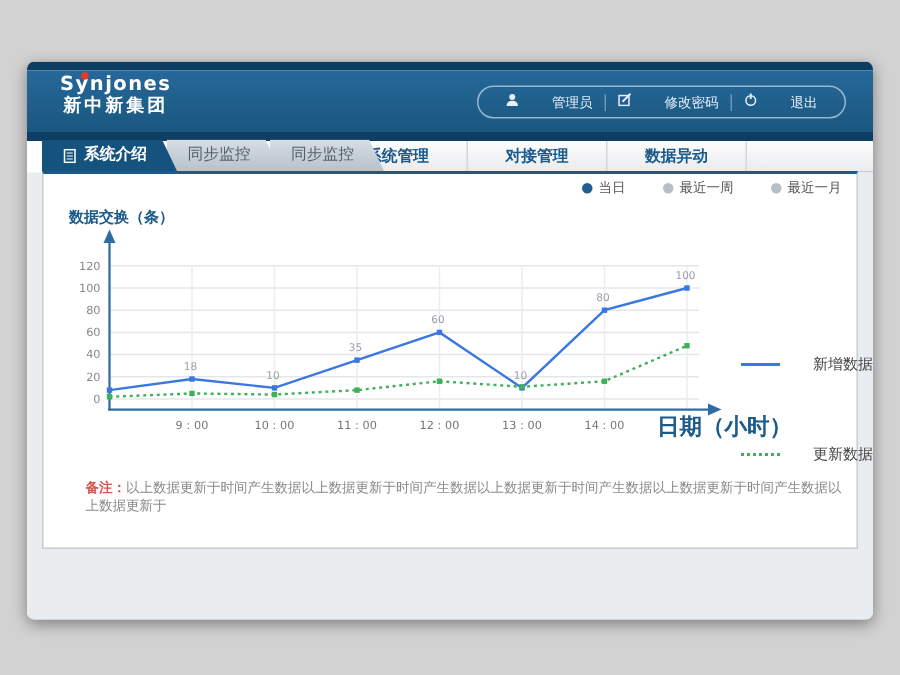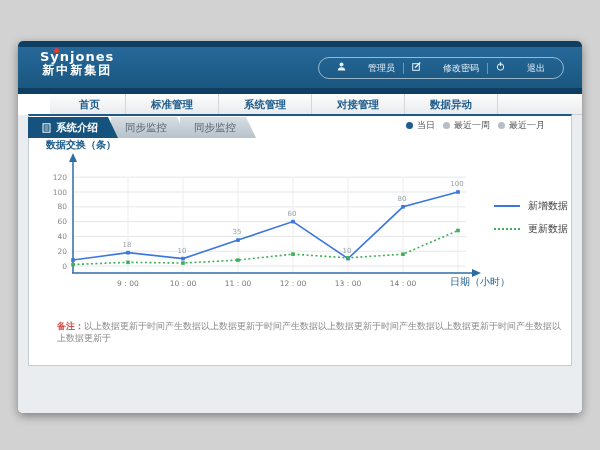--- a/index.html
+++ b/index.html
@@ -21,36 +21,36 @@
   .userpill .sep{width:1px;height:11px;background:rgba(255,255,255,.35);}
   
   .nav{height:20px;background:linear-gradient(#fdfdfd,#e9ebed);border-bottom:1px solid #c9ced3;
     display:flex;align-items:center;padding-left:4px;margin-left:32px;}
   .nav .item{padding:0 25px;font-size:10.5px;font-weight:bold;color:#1c5a8c;line-height:20px;
     border-right:1px solid #d4d7da;cursor:pointer;}
   
   .content{position:absolute;left:0;top:74px;right:0;bottom:0;background:#e9edf0;}
   .tabs{position:absolute;left:10px;top:52px;height:21px;display:flex;}
   .tab{height:21px;line-height:21px;font-size:10.5px;padding:0 20px 0 14px;cursor:pointer;
-    clip-path:polygon(0 0,calc(100% - 10px) 0,100% 100%,0 100%);margin-top:24px;}
+    clip-path:polygon(0 0,calc(100% - 10px) 0,100% 100%,0 100%);}
   .tab.active{background:#15537e;color:#fff;font-weight:bold;z-index:3;position:relative;display:flex;align-items:center;gap:5px;}
   .tab.inactive{background:linear-gradient(#d7dee4,#b7c2cb);color:#54626e;margin-left:-7px;position:relative;text-align:center;}
   .tab.t2{z-index:2;} .tab.t3{z-index:1;}
   .panel{position:absolute;left:10px;top:73px;width:542px;height:249px;background:#fff;
     border:1px solid #c4ccd4;border-top:2px solid #1b5a8a;}
   
-  .ranges{position:absolute;left:388px;top:78px;display:flex;gap:8px;z-index:4;}
+  .ranges{position:absolute;left:370px;top:78px;display:flex;gap:25px;z-index:4;}
   .ranges .opt{display:flex;align-items:center;gap:4px;font-size:9px;color:#555;cursor:pointer;}
   .dot{width:7px;height:7px;border-radius:50%;}
   .dot.sel{background:#1f5e8e;} .dot.unsel{background:#b6bec6;}
   .ylabel{position:absolute;left:28px;top:97px;font-size:10px;font-weight:bold;color:#1b5a8a;z-index:4;}
-  .xlabel{position:absolute;left:432px;top:234px;font-size:10px;font-weight:normal;color:#1b5a8a;z-index:4;}
+  .xlabel{position:absolute;left:420px;top:234px;font-size:15px;font-weight:bold;color:#1b5a8a;z-index:4;}
   .chartwrap{position:absolute;left:20px;top:108px;width:450px;height:145px;}
   .chart-legend{position:absolute;left:476px;top:158px;display:flex;flex-direction:column;gap:9px;z-index:4;}
-  .chart-legend .row{display:flex;align-items:center;gap:8px;font-size:10px;color:#444;cursor:pointer;}
+  .chart-legend .row{display:flex;align-items:center;gap:22px;font-size:10px;color:#444;cursor:pointer;margin-top:37px;}
   .chart-legend .ls{width:26px;height:0;border-top:2px solid #000;}
   .note{position:absolute;left:39px;top:280px;width:505px;font-size:9px;line-height:1.3;z-index:4;}
   .note .pre{color:#d9534f;font-weight:bold;}
   .note .txt{color:#8a8a8a;}
   svg text{font-family:"DejaVu Sans","Liberation Sans",sans-serif;}
 </style>
 </head>
 <body>
 
 <div class="window">

